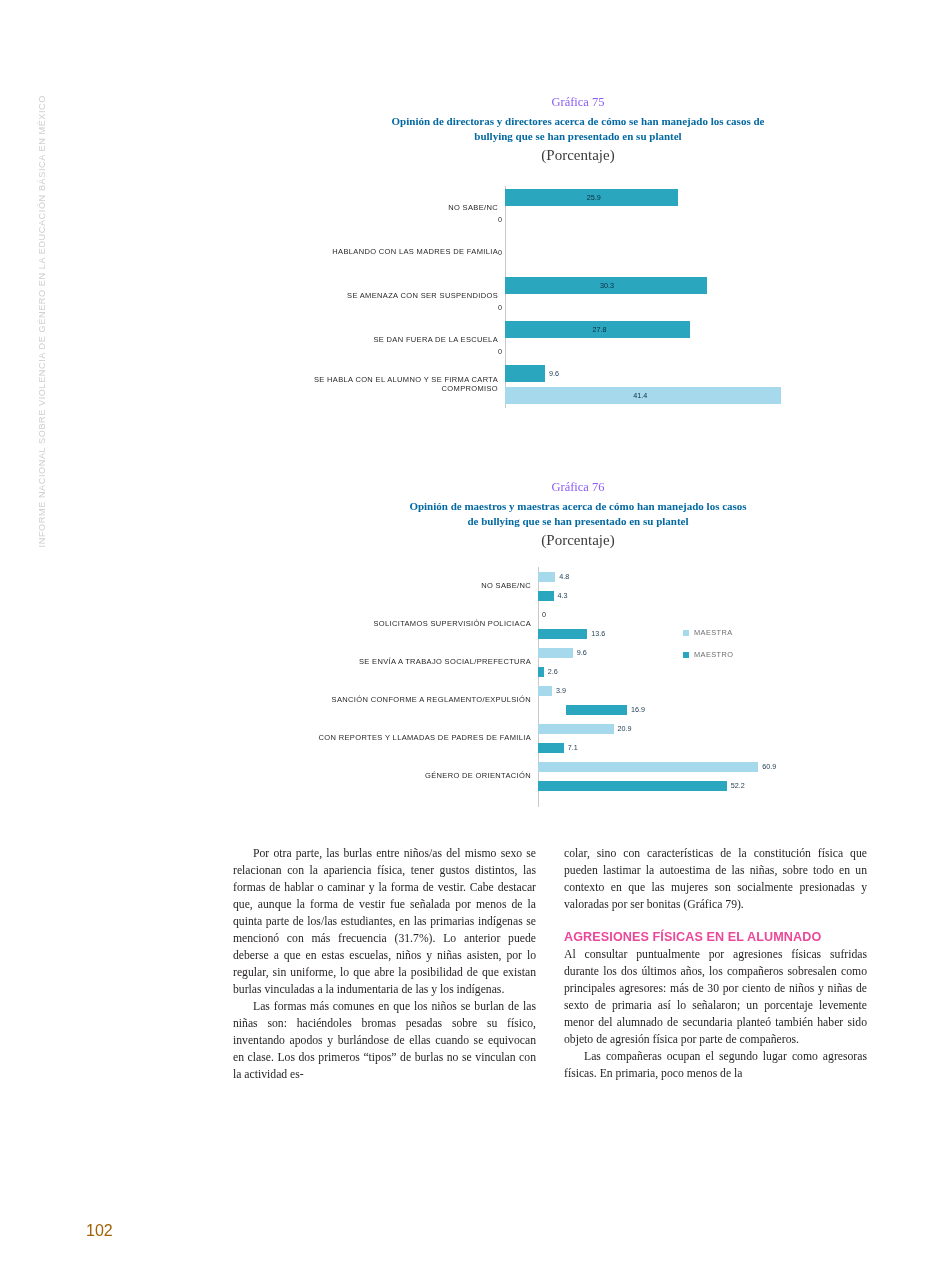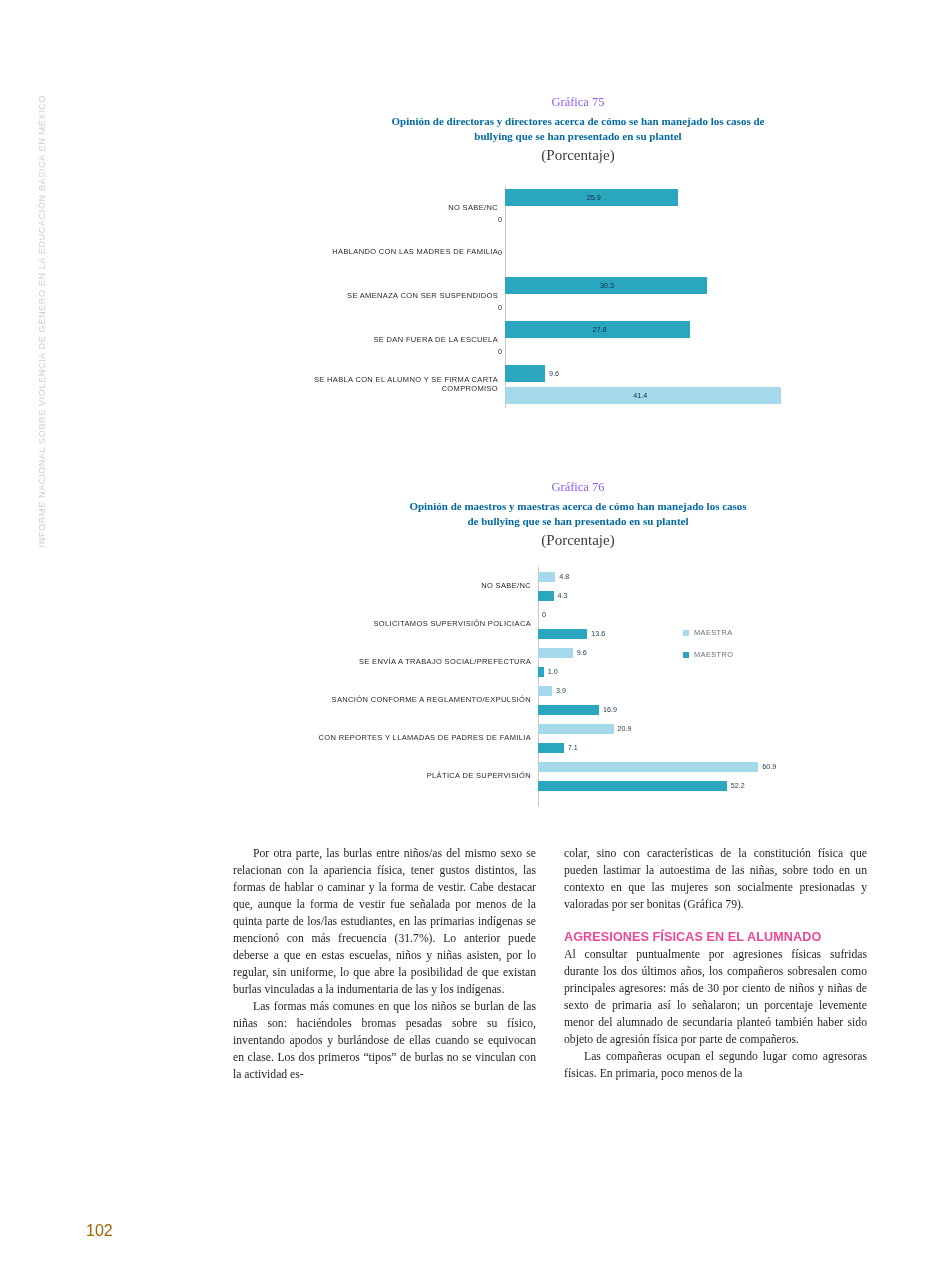--- a/index.html
+++ b/index.html
@@ -291,52 +291,52 @@
       </div>
       <div class="cat-row" style="height: 38px;">
         <div class="cat-label" style="width: 255px;">SE ENVÍA A TRABAJO SOCIAL/PREFECTURA</div>
         <div class="bars">
           <div class="bar-line" style="height: 19px;">
             <span class="bar" title="MAESTRA: 9.6" style="width: 34.7077px; background: rgb(166, 217, 236); height: 10px;"></span>
             <span class="bar-val">9.6</span>
           </div>
           <div class="bar-line" style="height: 19px;">
             <span class="bar" title="MAESTRO: 1.6" style="width: 5.78462px; background: rgb(42, 166, 191); height: 10px;"></span>
-            <span class="bar-val">1.0</span>
+            <span class="bar-val">2.6</span>
           </div>
         </div>
       </div>
       <div class="cat-row" style="height: 38px;">
         <div class="cat-label" style="width: 255px;">SANCIÓN CONFORME A REGLAMENTO/EXPULSIÓN</div>
         <div class="bars">
           <div class="bar-line" style="height: 19px;">
             <span class="bar" title="MAESTRA: 3.9" style="width: 14.1px; background: rgb(166, 217, 236); height: 10px;"></span>
             <span class="bar-val">3.9</span>
           </div>
-          <div class="bar-line" style="height: 19px;">
+          <div class="bar-line" style="height: 19px; padding-left: 28px;">
             <span class="bar" title="MAESTRO: 16.9" style="width: 61.1px; background: rgb(42, 166, 191); height: 10px;"></span>
             <span class="bar-val">16.9</span>
           </div>
         </div>
       </div>
       <div class="cat-row" style="height: 38px;">
         <div class="cat-label" style="width: 255px;">CON REPORTES Y LLAMADAS DE PADRES DE FAMILIA</div>
         <div class="bars">
           <div class="bar-line" style="height: 19px;">
             <span class="bar" title="MAESTRA: 20.9" style="width: 75.5615px; background: rgb(166, 217, 236); height: 10px;"></span>
             <span class="bar-val">20.9</span>
           </div>
           <div class="bar-line" style="height: 19px;">
             <span class="bar" title="MAESTRO: 7.1" style="width: 25.6692px; background: rgb(42, 166, 191); height: 10px;"></span>
             <span class="bar-val">7.1</span>
           </div>
         </div>
       </div>
       <div class="cat-row" style="height: 38px;">
-        <div class="cat-label" style="width: 255px;">PLÁTICA DE SUPERVISIÓN</div>
+        <div class="cat-label" style="width: 255px;">GÉNERO DE ORIENTACIÓN</div>
         <div class="bars">
           <div class="bar-line" style="height: 19px;">
             <span class="bar" title="MAESTRA: 60.9" style="width: 220.177px; background: rgb(166, 217, 236); height: 10px;"></span>
             <span class="bar-val">60.9</span>
           </div>
           <div class="bar-line" style="height: 19px;">
             <span class="bar" title="MAESTRO: 52.2" style="width: 188.723px; background: rgb(42, 166, 191); height: 10px;"></span>
             <span class="bar-val">52.2</span>
           </div>
         </div>

